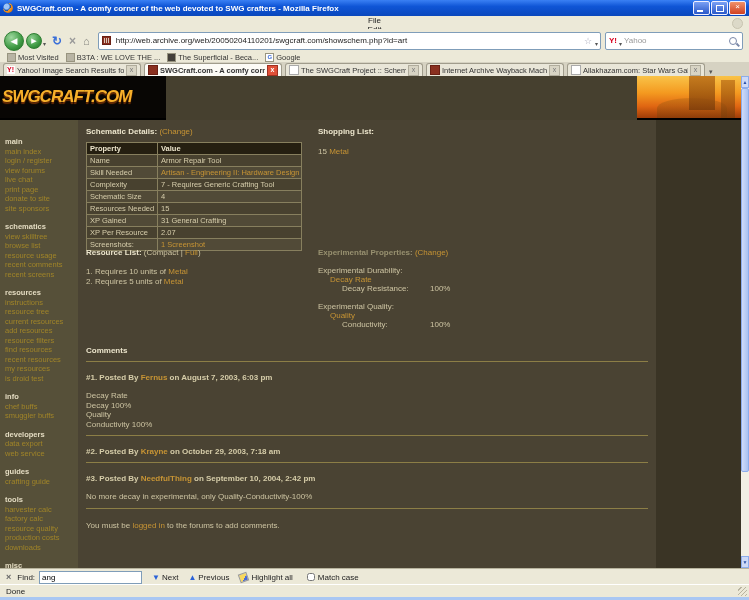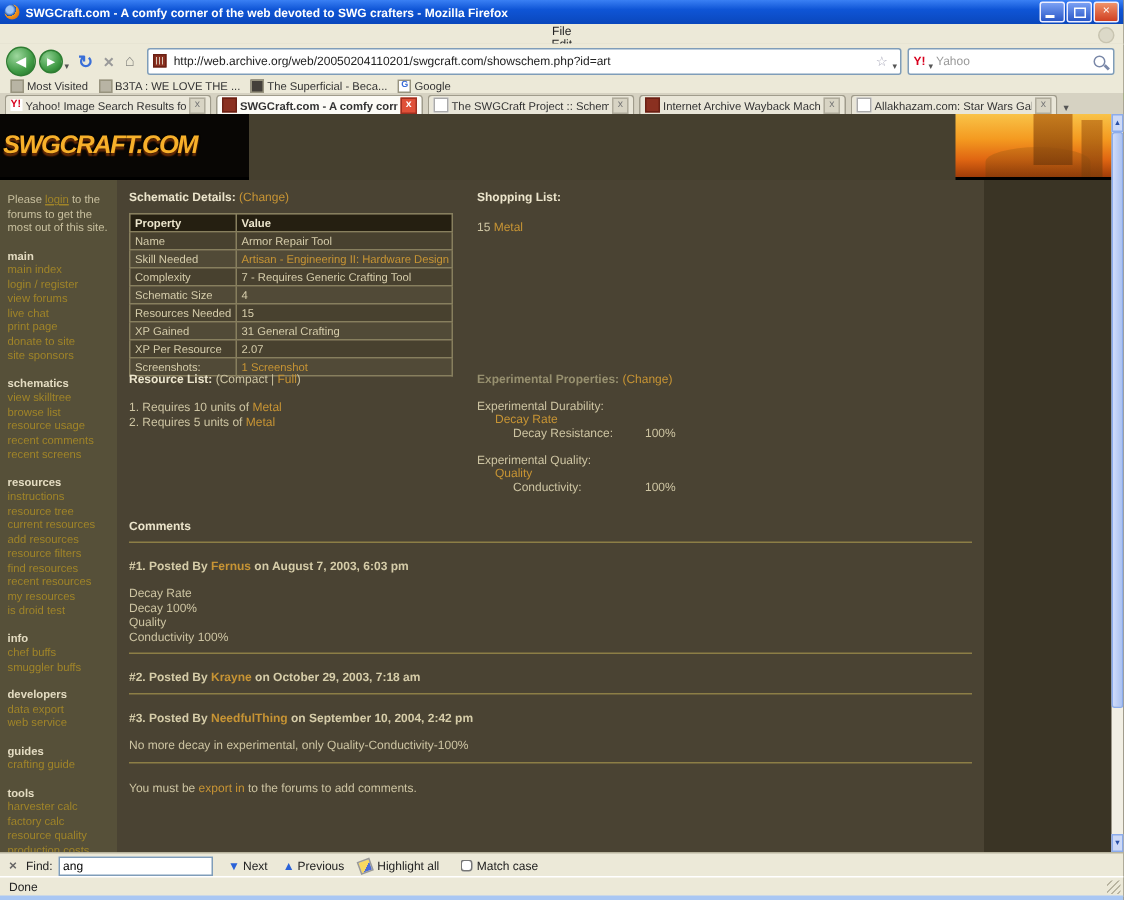--- a/index.html
+++ b/index.html
@@ -255,21 +255,20 @@
     <span class="logotext">SWGCRAFT.COM</span>
   </div>
   <div class="headband"></div>
   <div class="headart">
     <span class="tower t3"></span>
     <span class="tower t1"></span>
     <span class="tower t2"></span>
   </div>
 
   <div class="sidebar">
-    <div class="sbintro"><span>Please </span><a class="sblink" href="#">login</a><span> to the forums to get the most out of this site.</span></div>
 
     <div class="sbtitle">main</div>
     <a class="sbitem" href="#">main index</a>
     <a class="sbitem" href="#">login / register</a>
     <a class="sbitem" href="#">view forums</a>
     <a class="sbitem" href="#">live chat</a>
     <a class="sbitem" href="#">print page</a>
     <a class="sbitem" href="#">donate to site</a>
     <a class="sbitem" href="#">site sponsors</a>
 
@@ -395,21 +394,21 @@
       <div class="cbody">Decay Rate
 Decay 100%
 Quality
 Conductivity 100%</div>
       <hr class="chr">
       <div class="cheader"><span>#2. Posted By </span><a class="olink" href="#">Krayne</a><span> on October 29, 2003, 7:18 am</span></div>
       <hr class="chr">
       <div class="cheader"><span>#3. Posted By </span><a class="olink" href="#">NeedfulThing</a><span> on September 10, 2004, 2:42 pm</span></div>
       <div class="cbody">No more decay in experimental, only Quality-Conductivity-100%</div>
       <hr class="chr">
-      <div class="cfooter"><span>You must be </span><a class="olink" href="#">export in</a><span> to the forums to add comments.</span></div>
+      <div class="cfooter"><span>You must be </span><a class="olink" href="#">logged in</a><span> to the forums to add comments.</span></div>
     </div>
   </div>
 
   <div class="rightcol"></div>
 
   <div class="scrollbar">
     <span class="scrbtn scrup">▲</span>
     <span class="scrthumb"></span>
     <span class="scrbtn scrdown">▼</span>
   </div>

